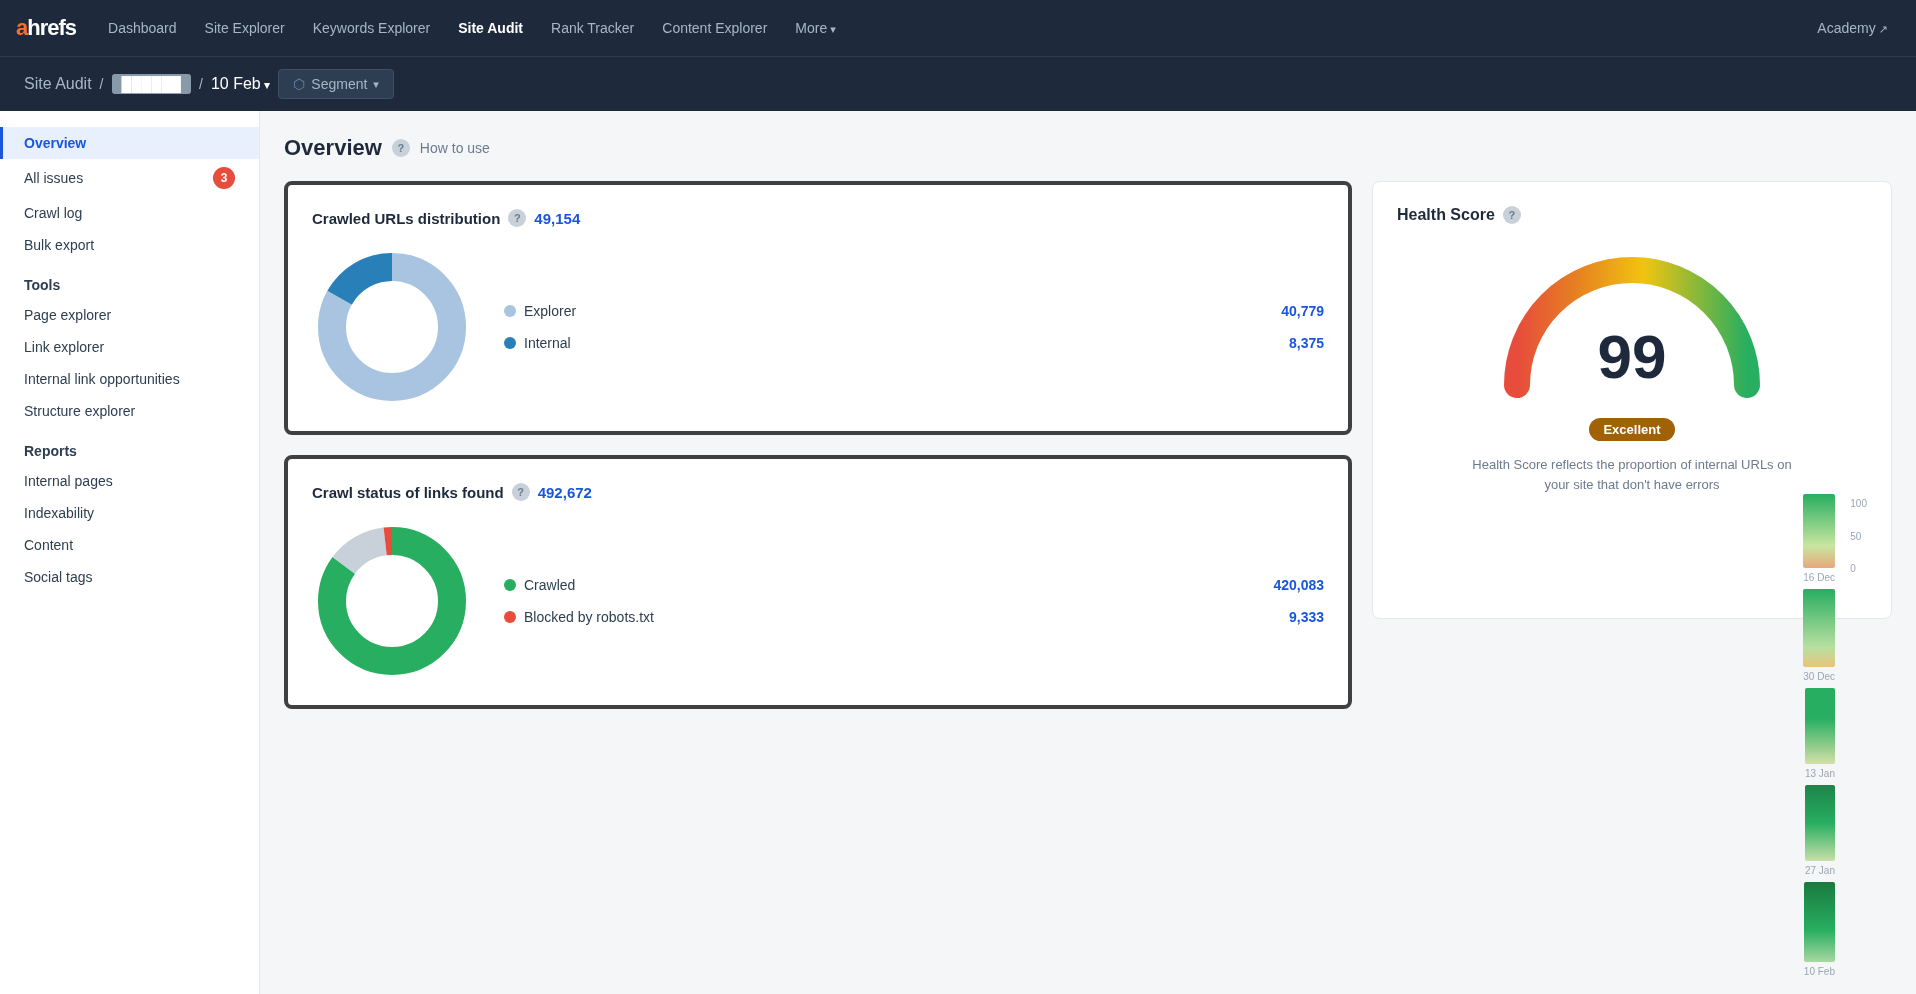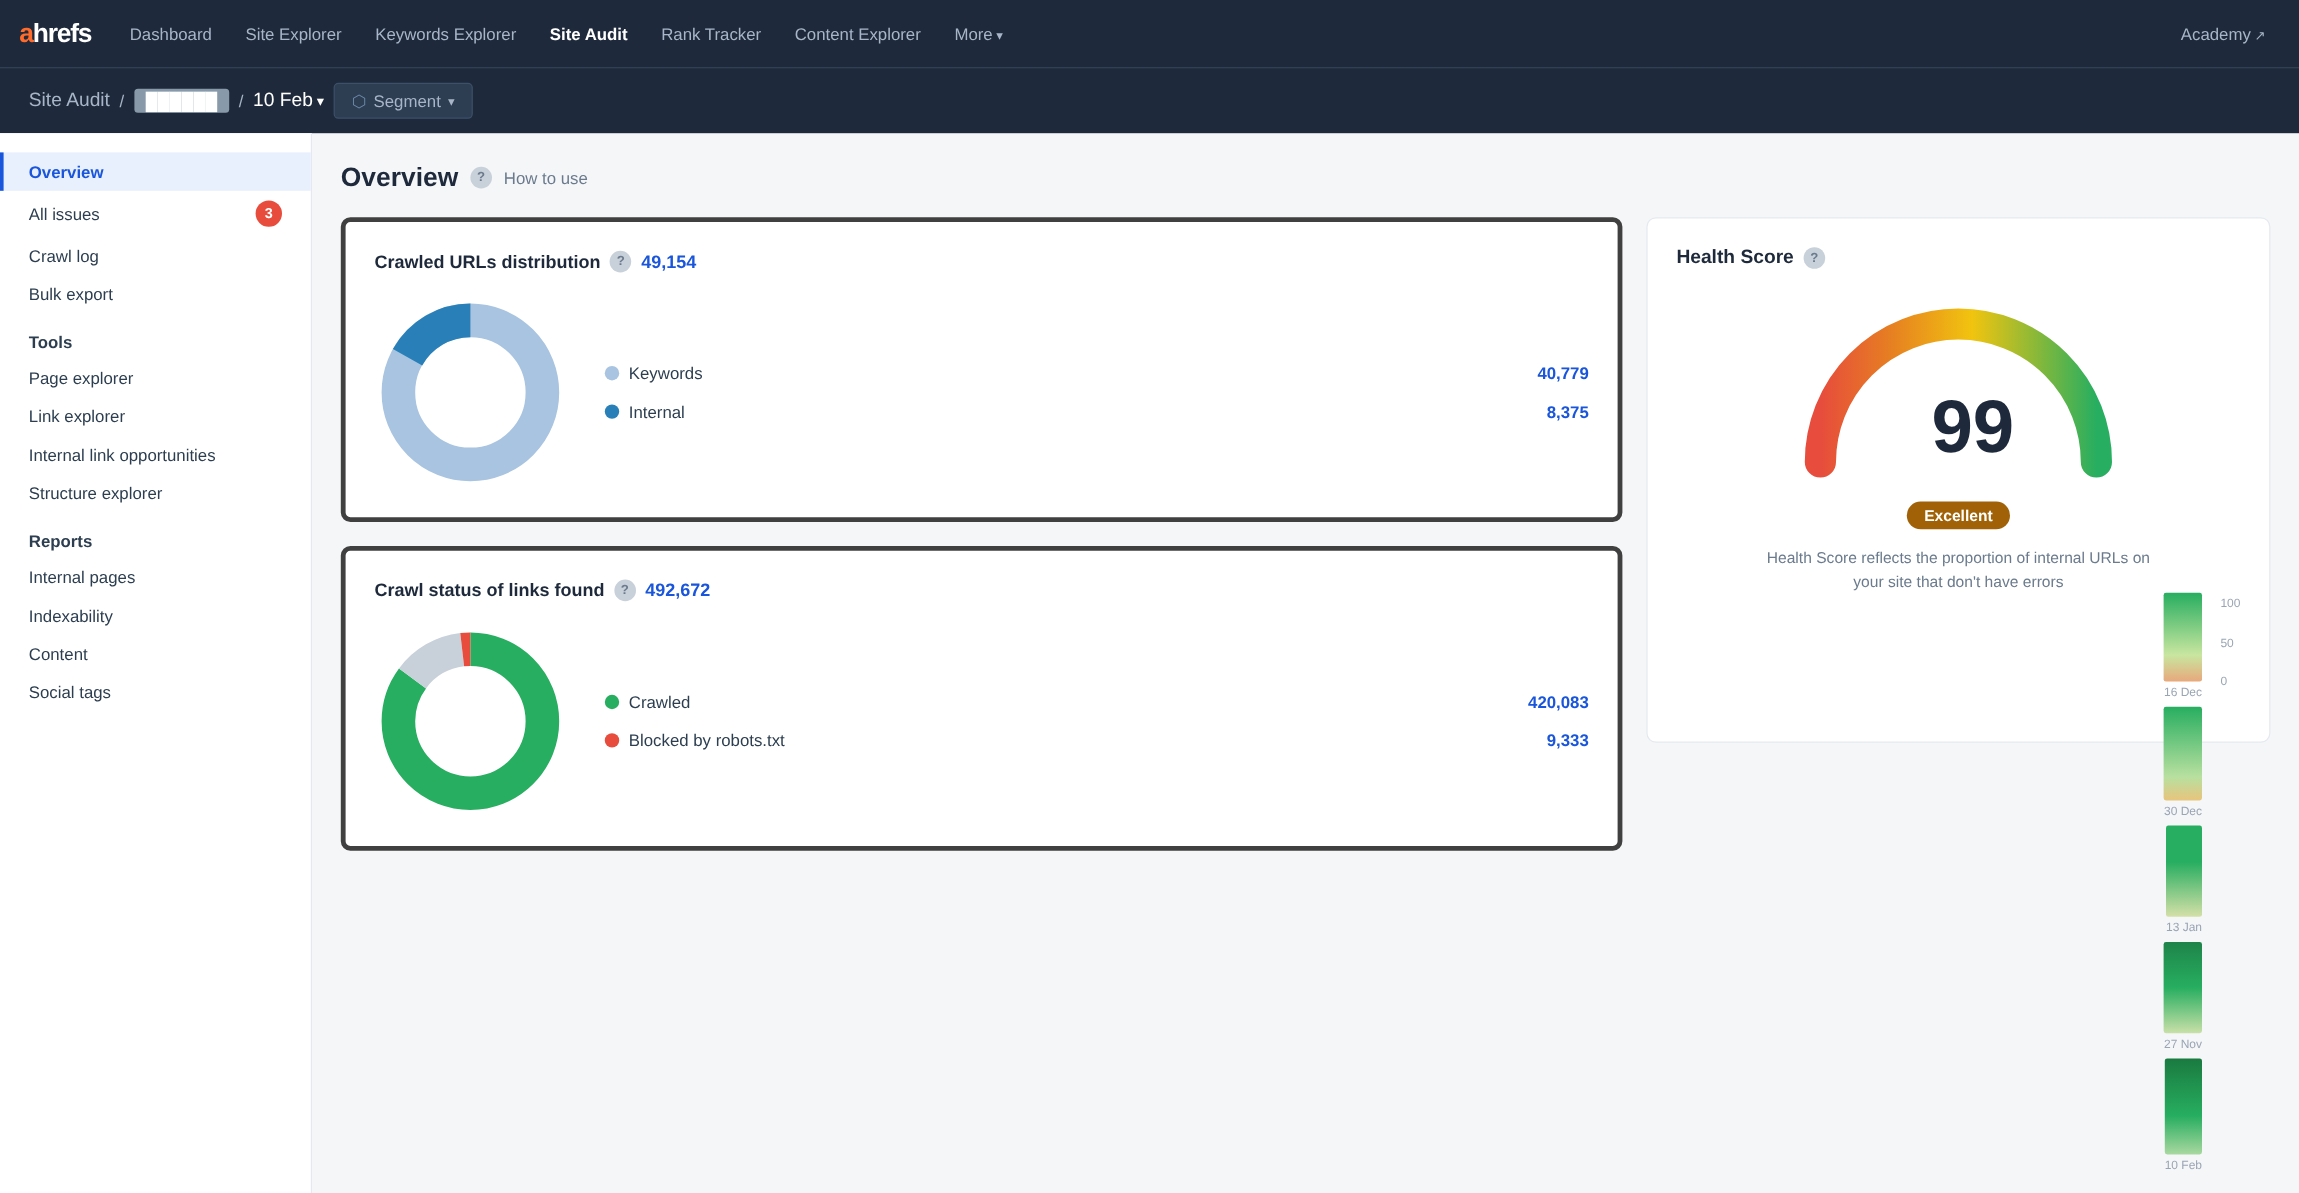--- a/index.html
+++ b/index.html
@@ -345,21 +345,21 @@
 
                 <circle cx="80" cy="80" r="60" fill="none" stroke="#2980b9" stroke-width="28" stroke-dasharray="64.09 312.9" stroke-dashoffset="-312.9" transform="rotate(-90 80 80)"></circle>
                 <circle cx="80" cy="80" r="44" fill="white"></circle>
               </svg>
             </div>
 
             <div class="legend">
               <div class="legend-item">
                 <div class="legend-label">
                   <div class="legend-dot" style="background:#a8c4e0;"></div>
-                  <span>Keywords</span>
+                  <span>Explorer</span>
                 </div>
                 <span class="legend-value">40,779</span>
               </div>
               <div class="legend-item">
                 <div class="legend-label">
                   <div class="legend-dot" style="background:#2980b9;"></div>
                   <span>Internal</span>
                 </div>
                 <span class="legend-value">8,375</span>
               </div>
@@ -424,21 +424,21 @@
                 <stop offset="55%" style="stop-color:#f1c40f"></stop>
                 <stop offset="100%" style="stop-color:#27ae60"></stop>
               </linearGradient>
             </defs>
 
             <path d="M 25,145 A 115,115 0 0,1 255,145" fill="none" stroke="url(#gaugeGrad)" stroke-width="26" stroke-linecap="round"></path>
 
             <circle cx="140" cy="145" r="92" fill="white"></circle>
 
           </svg>
-          <div style="position:absolute; bottom:18px; left:50%; transform:translateX(-50%); font-size:62px; font-weight:800; color:#1e2a3b;margin-left:12px;">99</div>
+          <div style="position:absolute; bottom:18px; left:50%; transform:translateX(-50%); font-size:62px; font-weight:800; color:#1e2a3b;">99</div>
         </div>
 
         <div class="gauge-badge">Excellent</div>
 
         <p class="health-desc">Health Score reflects the proportion of internal URLs on your site that don't have errors</p>
 
         <div style="width:100%; position:relative;">
           <div style="display:flex; align-items:flex-end; gap:6px; height:100px; padding-bottom:20px; padding-right:32px;flex-direction:column;">
 
             <div class="bar-group">
@@ -451,21 +451,21 @@
               <span class="bar-label">30 Dec</span>
             </div>
 
             <div class="bar-group">
               <div style="width:100%; height:76px; background: linear-gradient(to top, #d4e0a8 0%, #27ae60 60%, #27ae60 100%); border-radius:2px;"></div>
               <span class="bar-label">13 Jan</span>
             </div>
 
             <div class="bar-group">
               <div style="width:100%; height:76px; background: linear-gradient(to top, #c8e0a8 0%, #27ae60 50%, #1e8449 100%); border-radius:2px;"></div>
-              <span class="bar-label">27 Nov</span>
+              <span class="bar-label">27 Jan</span>
             </div>
 
             <div class="bar-group">
               <div style="width:100%; height:80px; background: linear-gradient(to top, #a8d8a0 0%, #27ae60 40%, #1a7a40 100%); border-radius:2px;"></div>
               <span class="bar-label">10 Feb</span>
             </div>
           </div>
 
           <div style="position:absolute; right:0; top:0; height:80px; display:flex; flex-direction:column; justify-content:space-between;">
             <span class="bar-label">100</span>

